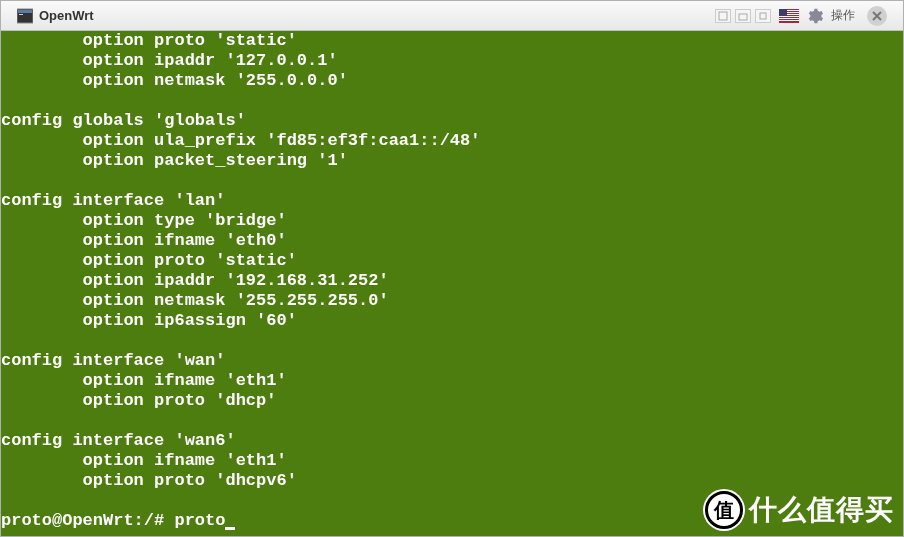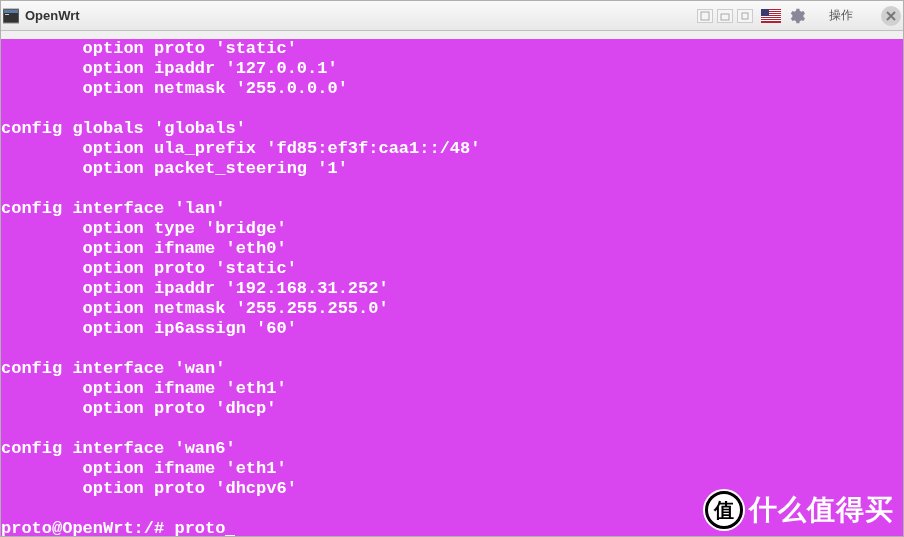--- a/index.html
+++ b/index.html
@@ -21,21 +21,21 @@
       display: flex;
       flex-direction: column;
       border: 1px solid #b0b0b0;
     }
     .titlebar {
       height: 30px;
       background: linear-gradient(to bottom, #fafafa, #e8e8e8);
       border-bottom: 1px solid #c0c0c0;
       display: flex;
       align-items: center;
-      padding: 0 2px;
+      padding: 0 16px;
       gap: 6px;
     }
     .titlebar-icon {
       width: 16px;
       height: 16px;
       display: flex;
       align-items: center;
       justify-content: center;
     }
     .titlebar-icon svg {
@@ -81,47 +81,46 @@
       width: 16px;
       height: 16px;
       display: flex;
       align-items: center;
       justify-content: center;
       color: #888;
     }
     .action-label {
       font-size: 12px;
       color: #555;
-      margin: 0 20px;
+      margin: 0 4px;
     }
     .close-btn {
       width: 20px;
       height: 20px;
       border-radius: 50%;
       background: #d0d0d0;
       display: flex;
       align-items: center;
       justify-content: center;
       color: #666;
       font-size: 14px;
       font-weight: bold;
       margin-left: 4px;
     }
     .terminal {
       flex: 1;
-      background: #d946ef;
+      background: #4d7c0f;
       color: #fff;
       font-family: "Consolas", "Courier New", monospace;
       font-size: 17px;
       font-weight: bold;
       line-height: 20px;
       padding: 0;
       white-space: pre;
       overflow: hidden;
-      margin-top: 8px;
     }
     .cursor {
       display: inline-block;
       width: 10px;
       height: 3px;
       background: #fff;
       vertical-align: bottom;
       margin-bottom: 1px;
     }
     .watermark {

